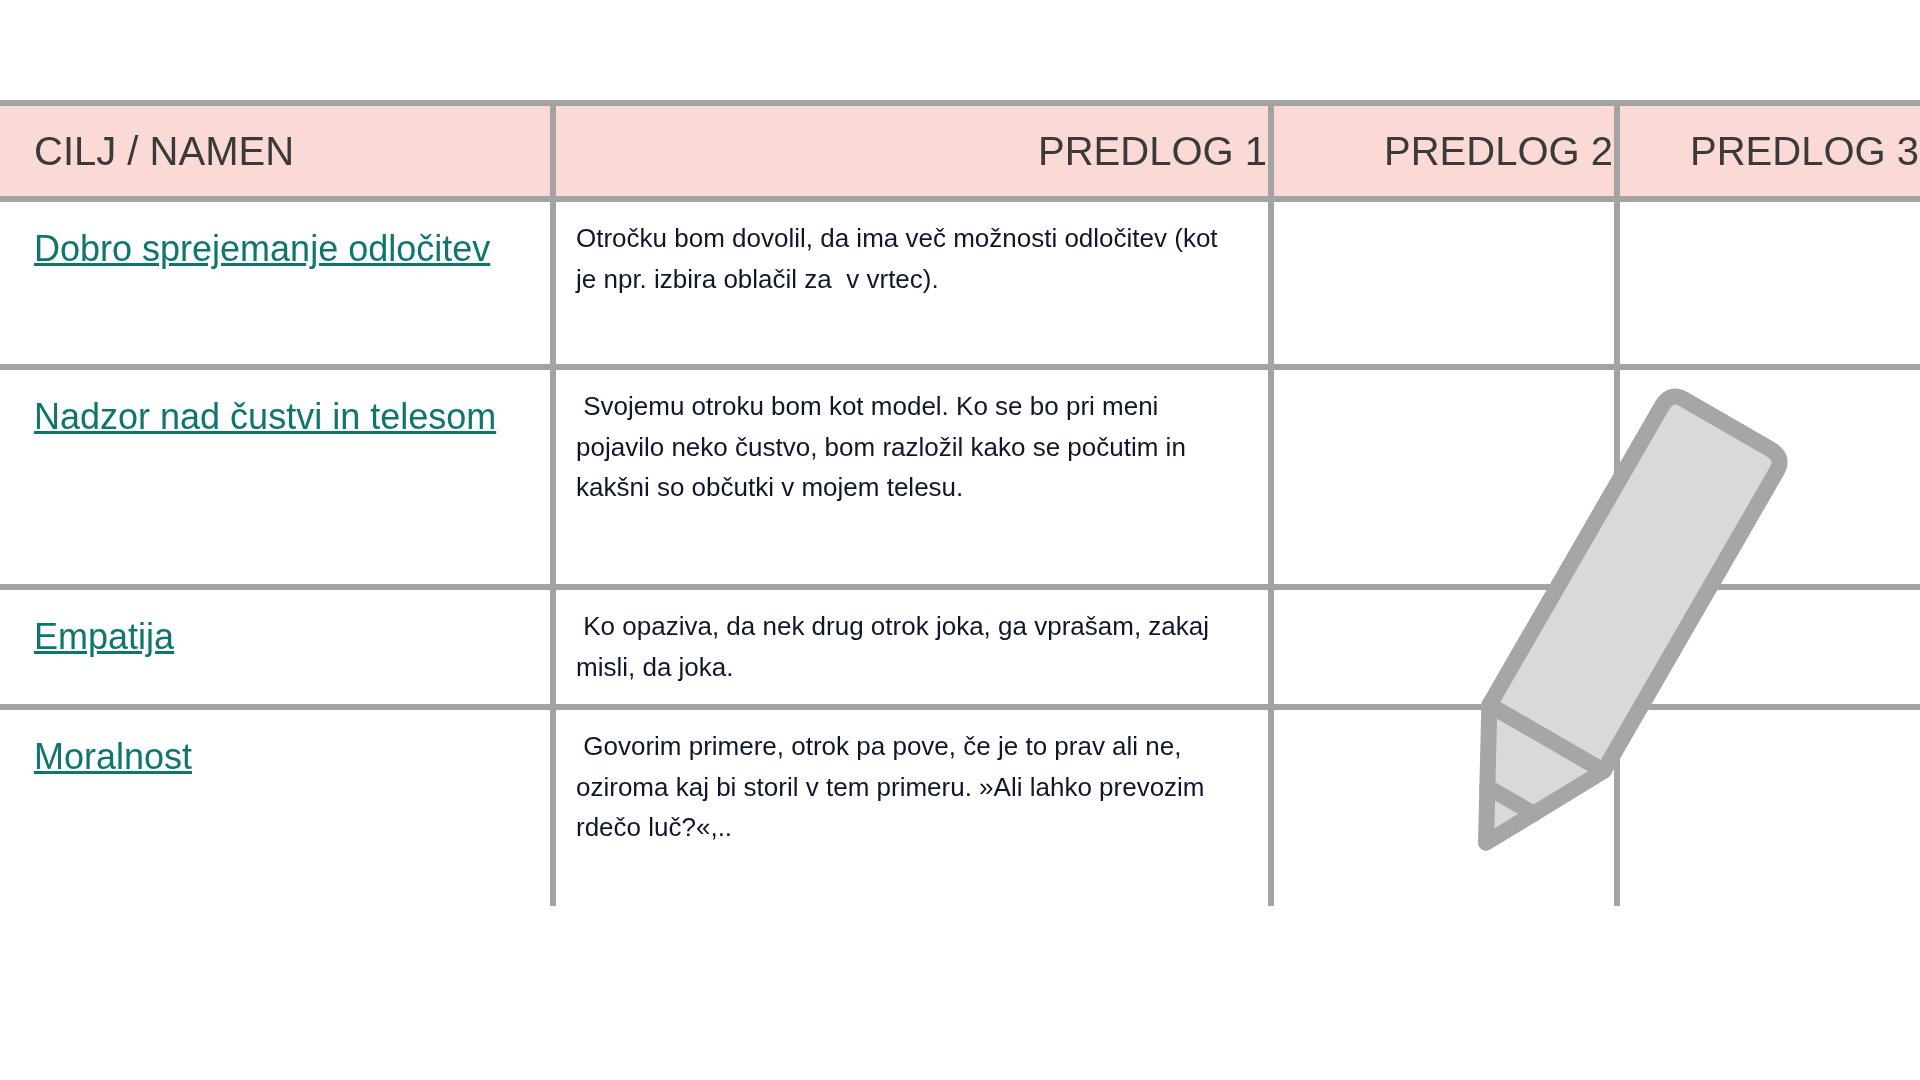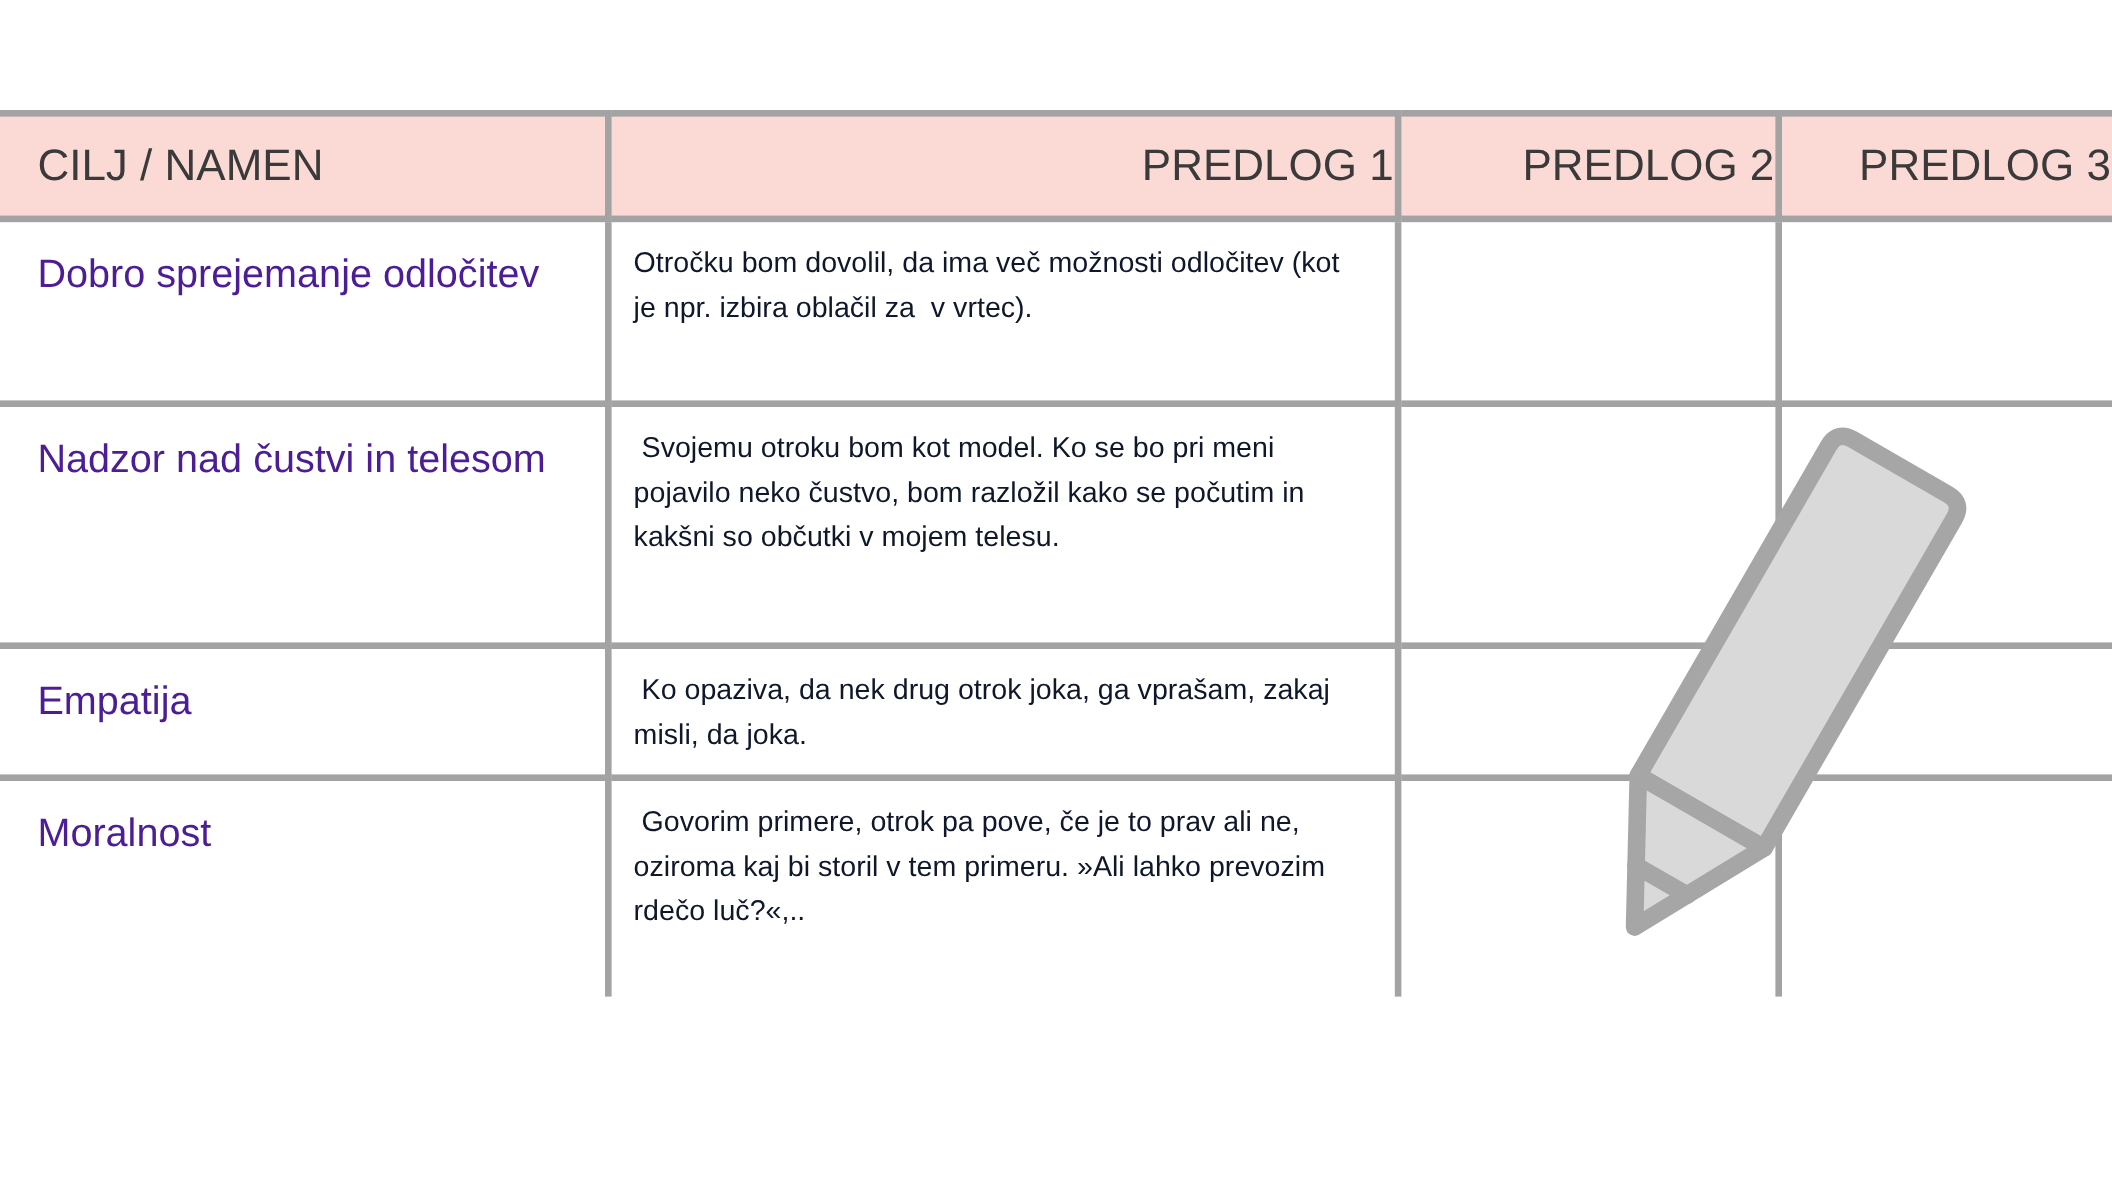--- a/index.html
+++ b/index.html
@@ -34,22 +34,22 @@
     font-weight:400; font-size:40px; color:#3a3a3a;
     text-align:right; letter-spacing:0;
   }
   .worksheet thead th.goal-col { text-align:left; padding-left:34px; }
 
   .worksheet tbody td {
     vertical-align:top; background:#ffffff;
     font-size:26px; line-height:1.56; color:#0f172a;
   }
   .worksheet td.goal-cell {
-    font-size:36px; color:#4c1d95;
-    padding:22px 18px 0 34px; line-height:1.4;
+    font-size:36px; color:#0f766e;
+    padding:22px 18px 0 34px; line-height:1.4;text-decoration:underline;
   }
   .worksheet td.predlog-cell {
     padding:16px 26px 0 20px;
     white-space:pre-wrap;
   }
   .worksheet td.empty-cell { padding:0; }
 
   tr.row-h1 { height:168px; }
   tr.row-h2 { height:220px;padding-left:28px; }
   tr.row-h3 { height:174px; }

